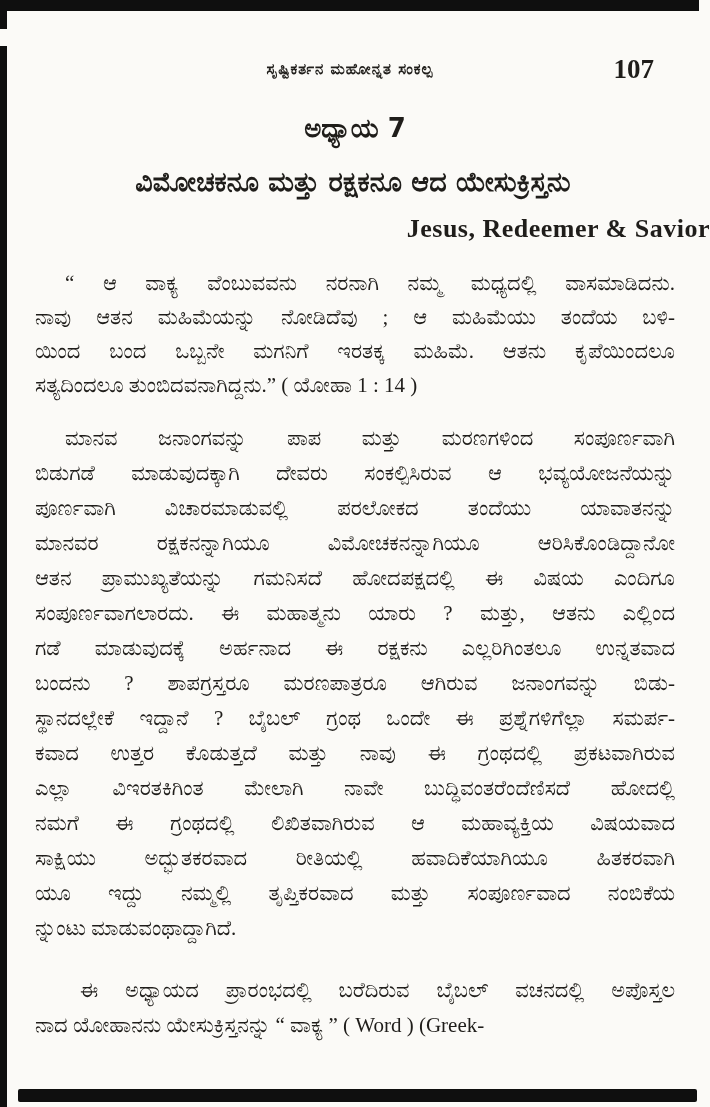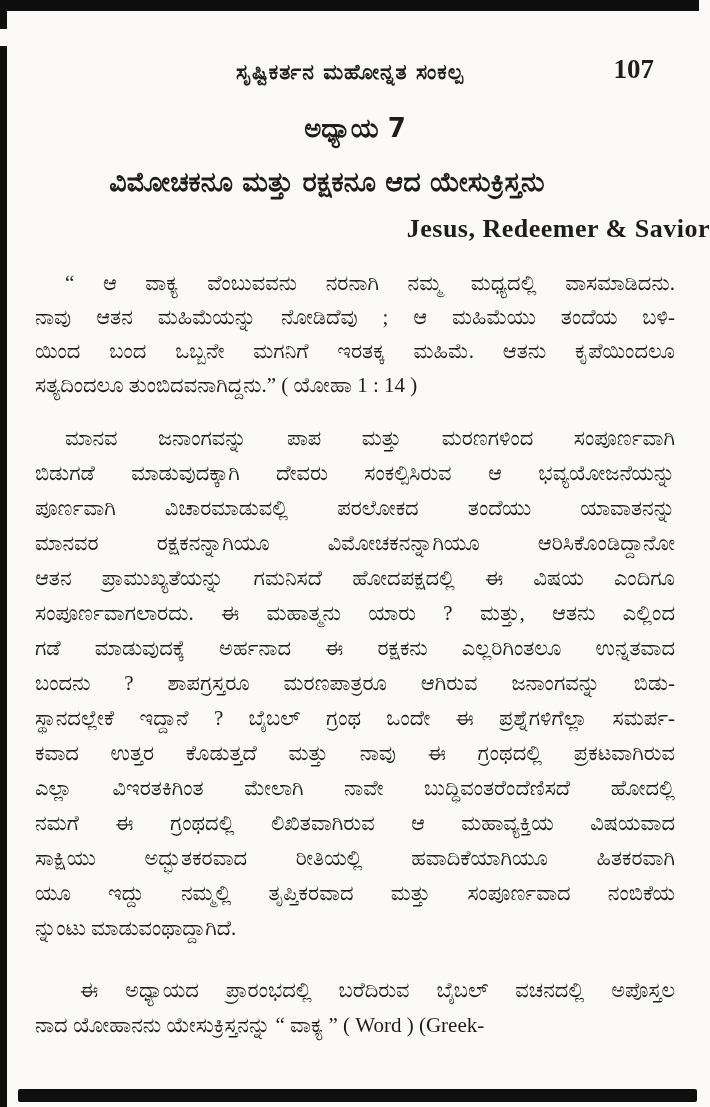--- a/index.html
+++ b/index.html
@@ -13,33 +13,33 @@
     color: #1f1d1a;
   }
   
   .scan-top    { position: absolute; left: 0;  top: 0;      width: 699px; height: 11px;  background: #0f0f0f; }
   .scan-left   { position: absolute; left: 0;  top: 0;      width: 7px;   height: 1107px; background: #0f0f0f; }
   .scan-left-gap { position: absolute; left: 0; top: 29px;  width: 7px;   height: 17px;  background: #fbfaf7; }
   .scan-bottom { position: absolute; left: 18px; top: 1089px; width: 679px; height: 13px; background: #0f0f0f; border-radius: 2px; }
 
   .running-title {
     position: absolute; top: 60px; left: 40px; width: 620px;
-    text-align: center; font-size: 21px; font-weight: 700; letter-spacing: 1px;
+    text-align: center; font-size: 15px; font-weight: 700; letter-spacing: 1px;
   }
   .page-number {
     position: absolute; top: 54px; right: 56px;
     font-family: "Liberation Serif", serif; font-size: 27px; font-weight: 700;
   }
   .chapter-heading {
     position: absolute; top: 113px; left: 0; width: 710px;
     text-align: center; font-size: 26px; font-weight: 700;
   }
   .title-kn {
     position: absolute; top: 166px; left: 0; width: 654px;
-    text-align: center; font-size: 27px; font-weight: 700;
+    text-align: center; font-size: 27px; font-weight: 700; padding-left: 26px;
   }
   .title-en {
     position: absolute; top: 214px; left: 0; width: 710px;
     text-align: right; font-size: 26px; font-weight: 700;
     font-family: "Liberation Serif", serif; letter-spacing: 0.5px;
   }
   .body-text { position: absolute; left: 35px; top: 266px; width: 640px; font-size: 21px; font-family: Liberation Serif, serif; }
   .para { margin: 0; }
   .para1 .line { line-height: 34px; }
   .para2 .line, .para3 .line { line-height: 35px; }

